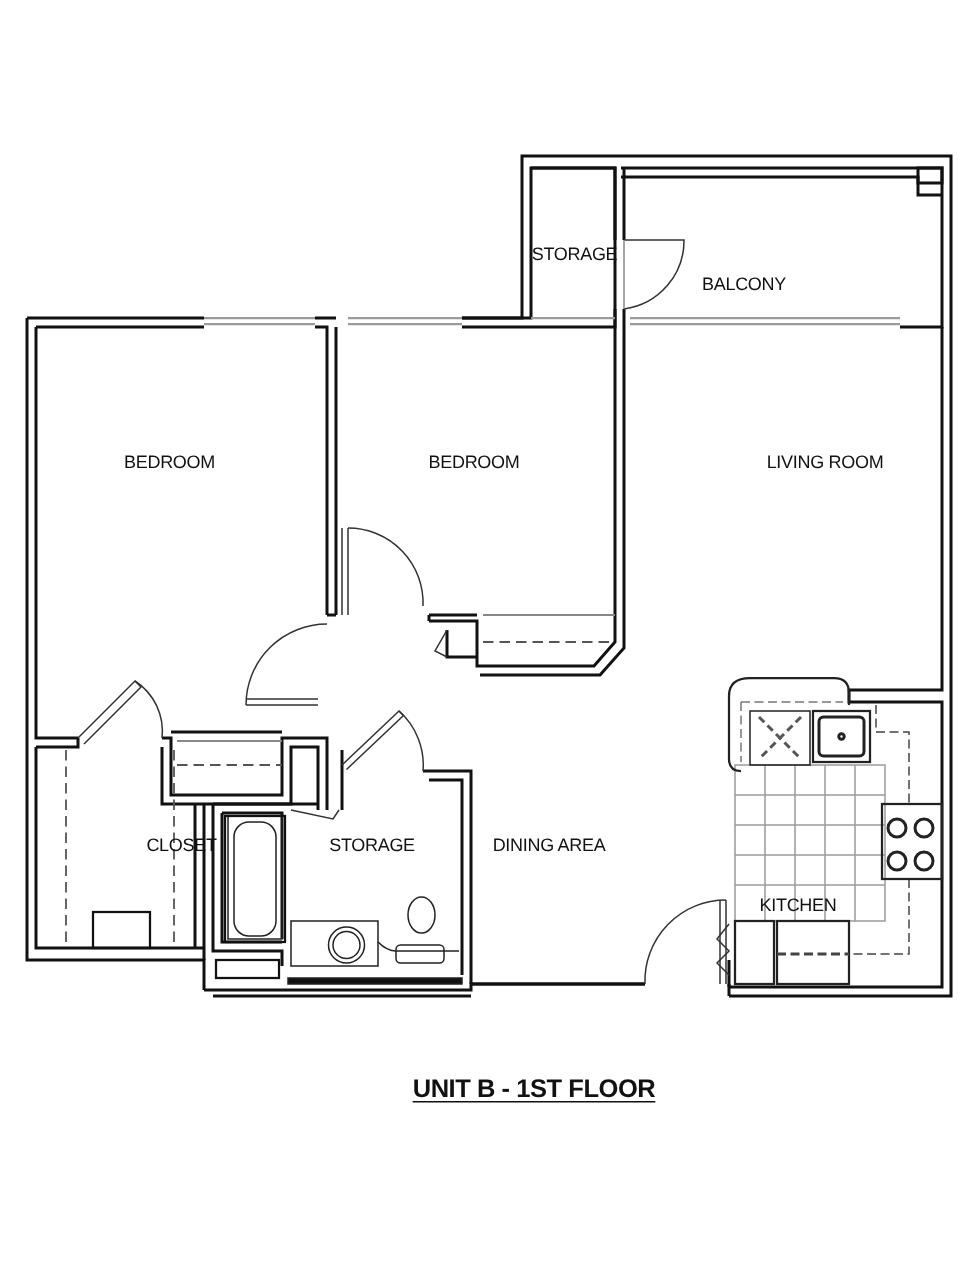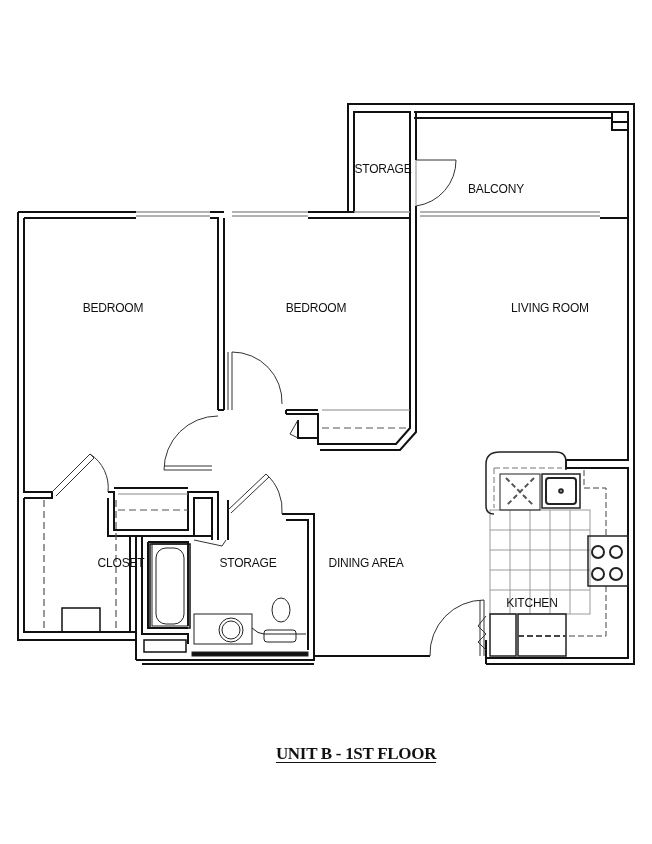--- a/index.html
+++ b/index.html
@@ -1,19 +1,19 @@
 <!DOCTYPE html>
 <html><head>
   <meta charset="utf-8">
   <style>
     html, body { margin: 0; padding: 0; background: #ffffff; }
     body { width: 652px; height: 844px; position: relative; overflow: hidden; font-family: "Liberation Sans", sans-serif; }
     #plan { position: absolute; left: 0; top: 0; width: 652px; height: 844px; }
     .label { position: absolute; font-family: "Liberation Sans", sans-serif; font-size: 12px; color: #111; white-space: nowrap; transform: translate(-50%, -50%); letter-spacing: -0.2px; }
-    .title { position: absolute; left: 356px; top: 726px; transform: translate(-50%, -50%); font-family: Liberation Serif, serif; font-weight: bold; font-size: 17px; color: #111; text-decoration: underline; text-underline-offset: 3px; white-space: nowrap; letter-spacing: -0.3px; margin-top: 28px; }
+    .title { position: absolute; left: 356px; top: 726px; transform: translate(-50%, -50%); font-family: Liberation Sans, sans-serif; font-weight: bold; font-size: 17px; color: #111; text-decoration: underline; text-underline-offset: 3px; white-space: nowrap; letter-spacing: -0.3px; }
   </style>
 </head>
 <body>
 
 <svg id="plan" viewBox="0 0 652 844" xmlns="http://www.w3.org/2000/svg">
   <g fill="none" stroke="#111" stroke-width="2">
 
     <g>
 
       <path d="M18 212 H136"></path>

